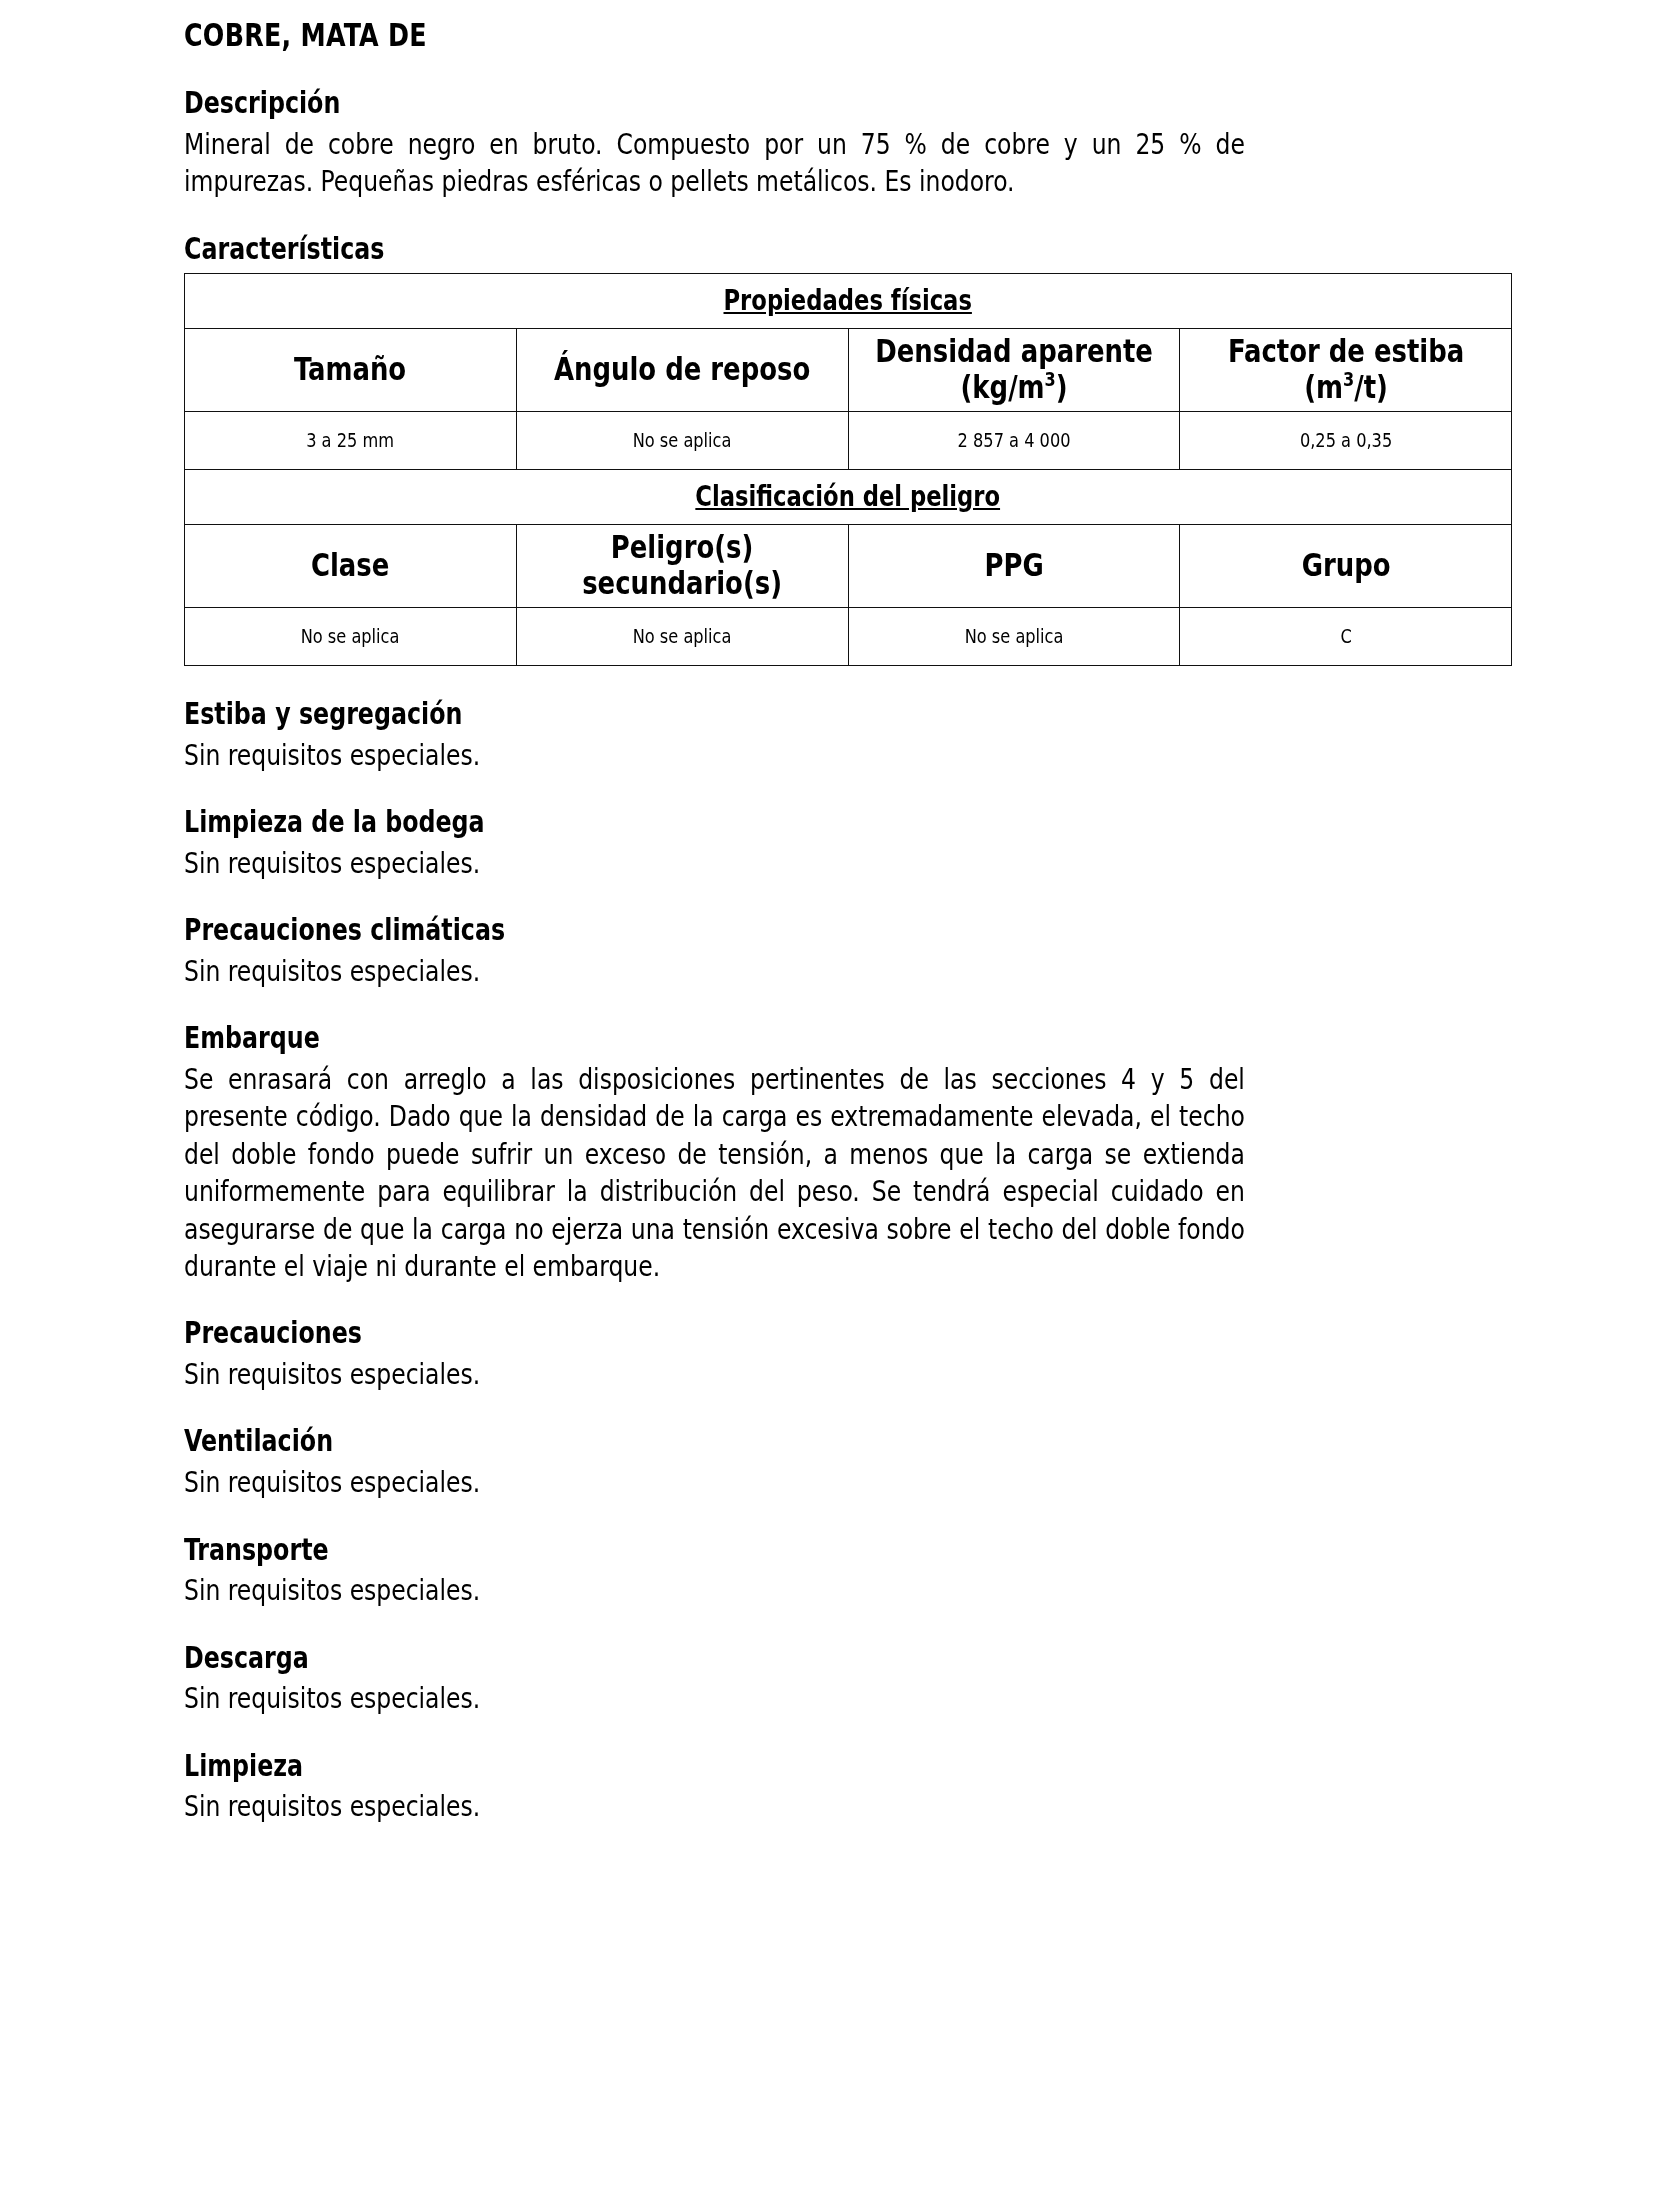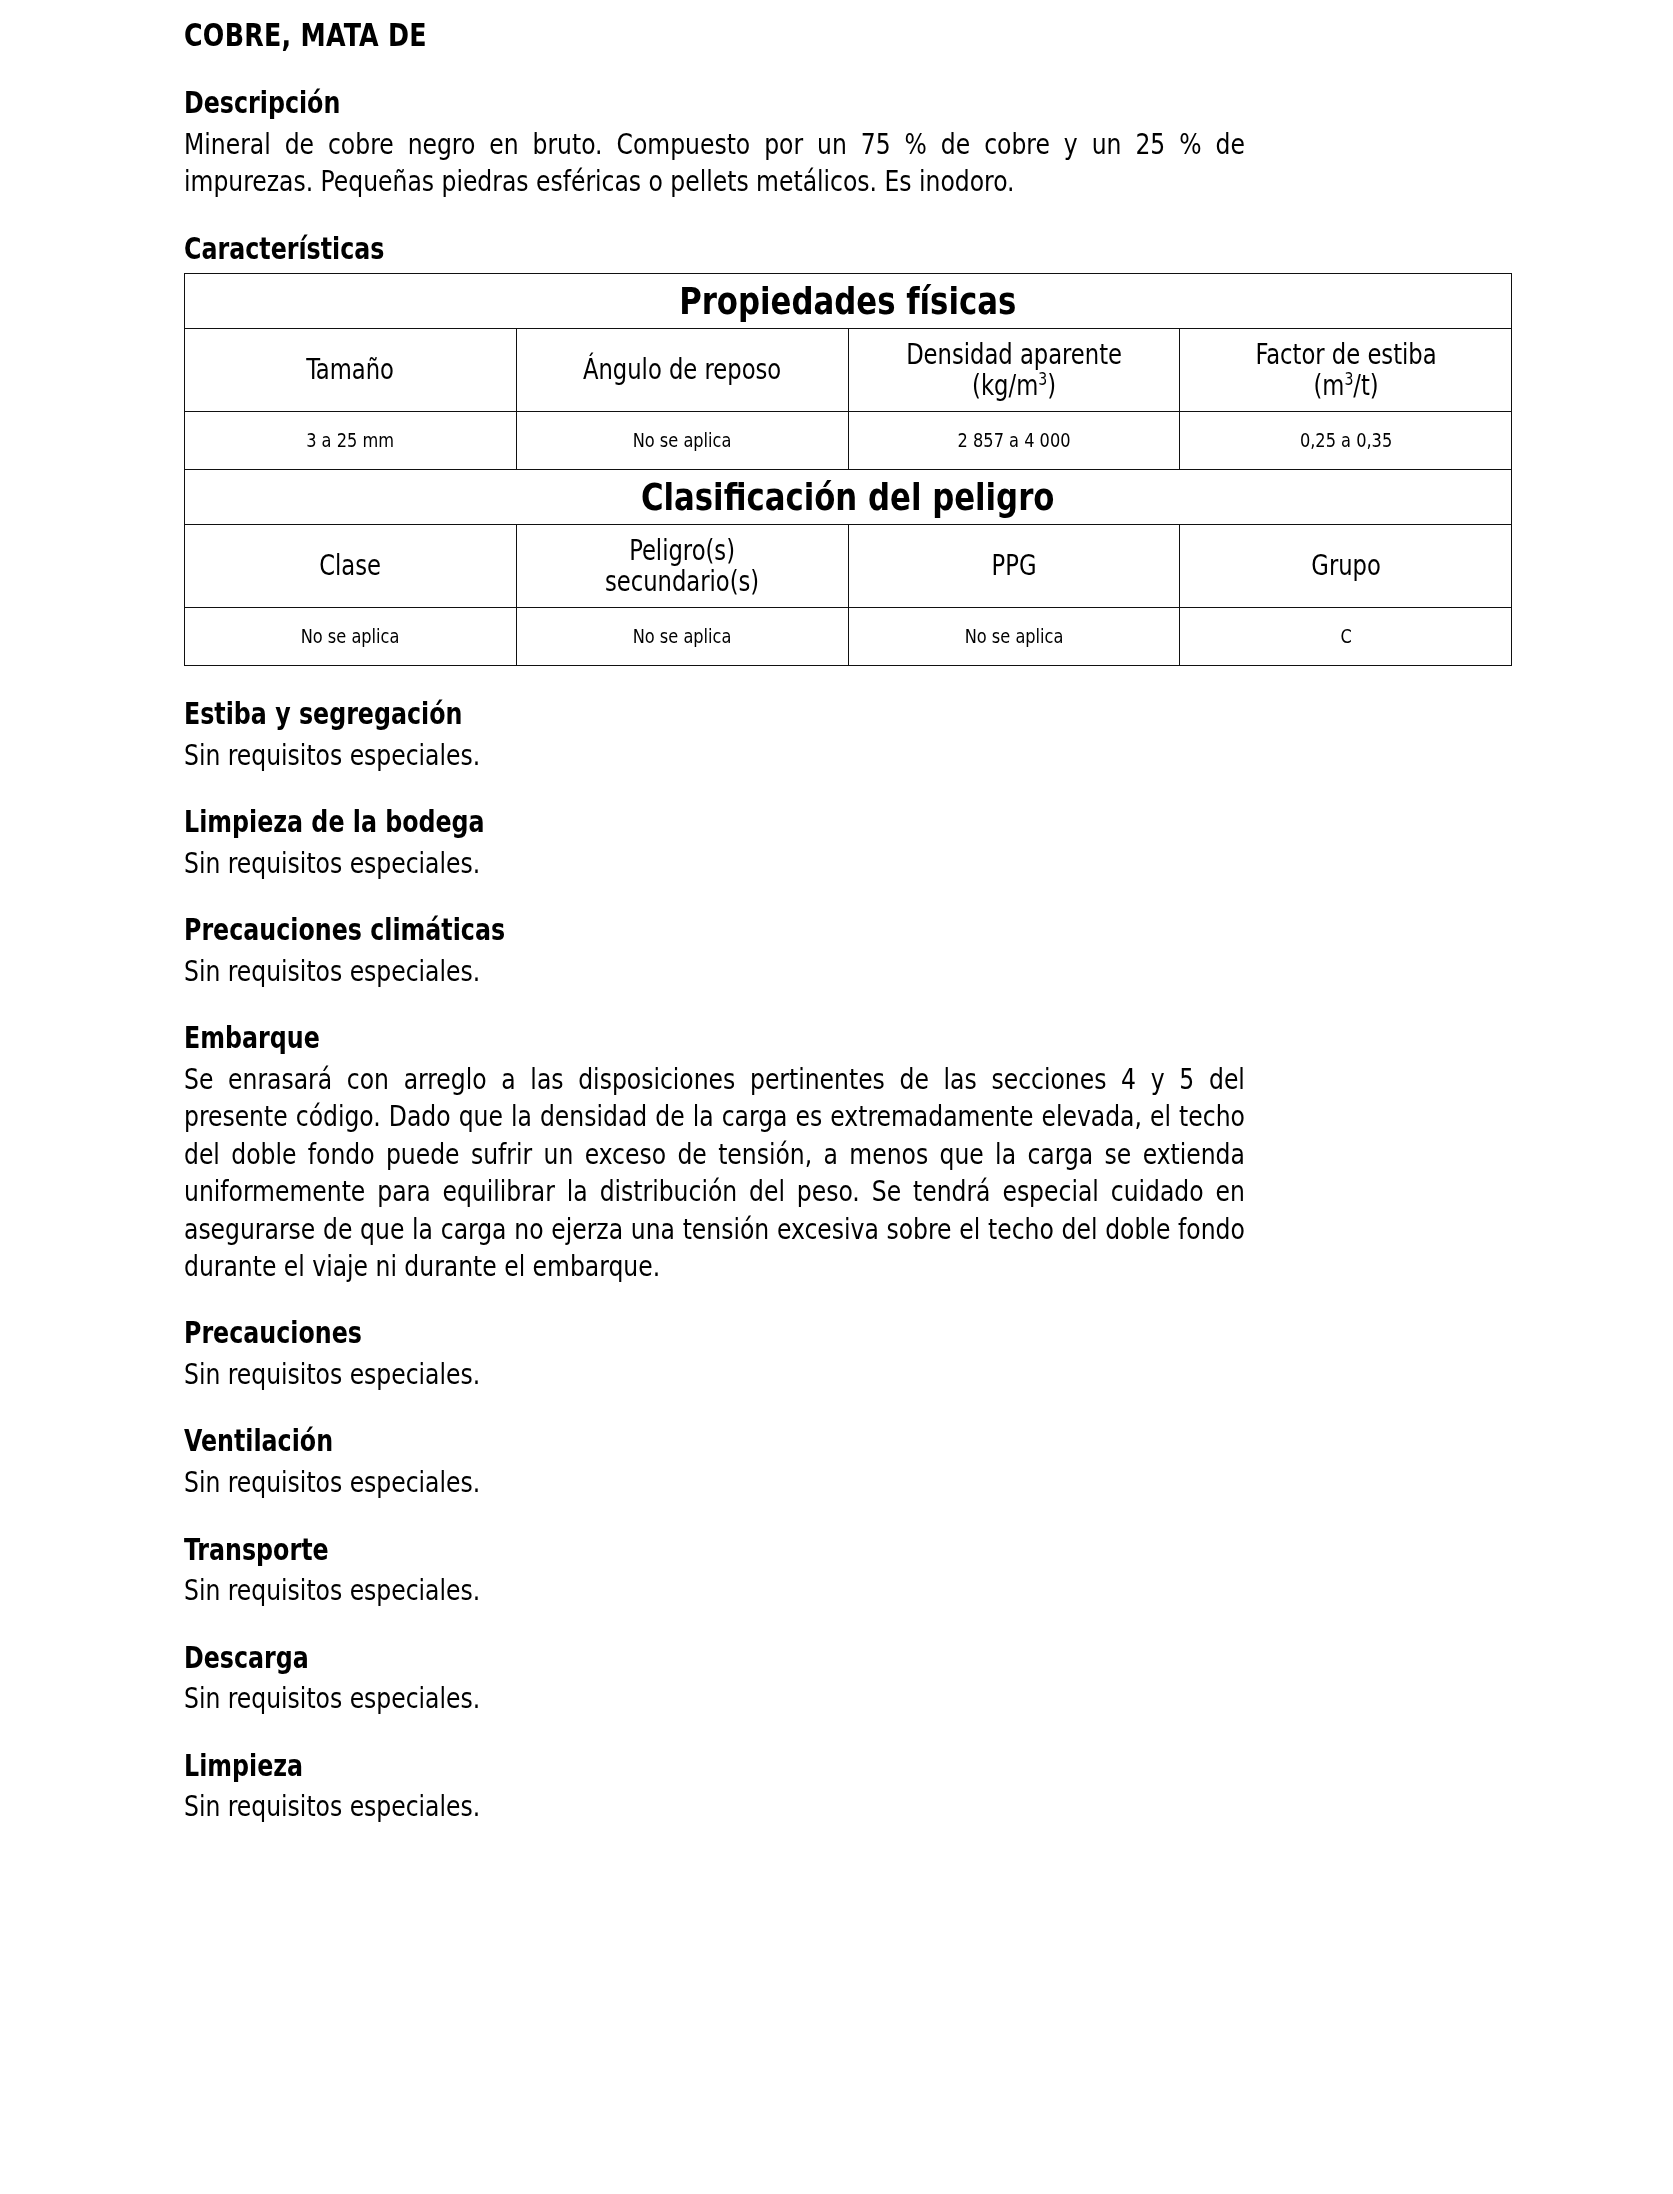--- a/index.html
+++ b/index.html
@@ -73,29 +73,30 @@
   }
   table.props-table col { width: 25%; }
 
   table.props-table td {
     border: 1.6px solid #111111;
     text-align: center;
     vertical-align: middle;
     padding: 0 6.3px;
   }
   td.band-head {
-    font-size: 38px;
+    font-size: 28px;
     font-weight: bold;
     height: 54px;
     border-top-width: 3.2px;
     border-bottom-width: 3.2px;
+    text-decoration: underline;
   }
   td.col-head {
-    font-size: 28px;
-    font-weight: normal;
+    font-size: 32px;
+    font-weight: bold;
     height: 82px;
     line-height: 1.12;
     border-bottom-width: 2.4px;
   }
   td.data-cell {
     font-size: 20px;
     font-weight: normal;
     height: 57px;
     border-bottom-width: 3.2px;
   }

